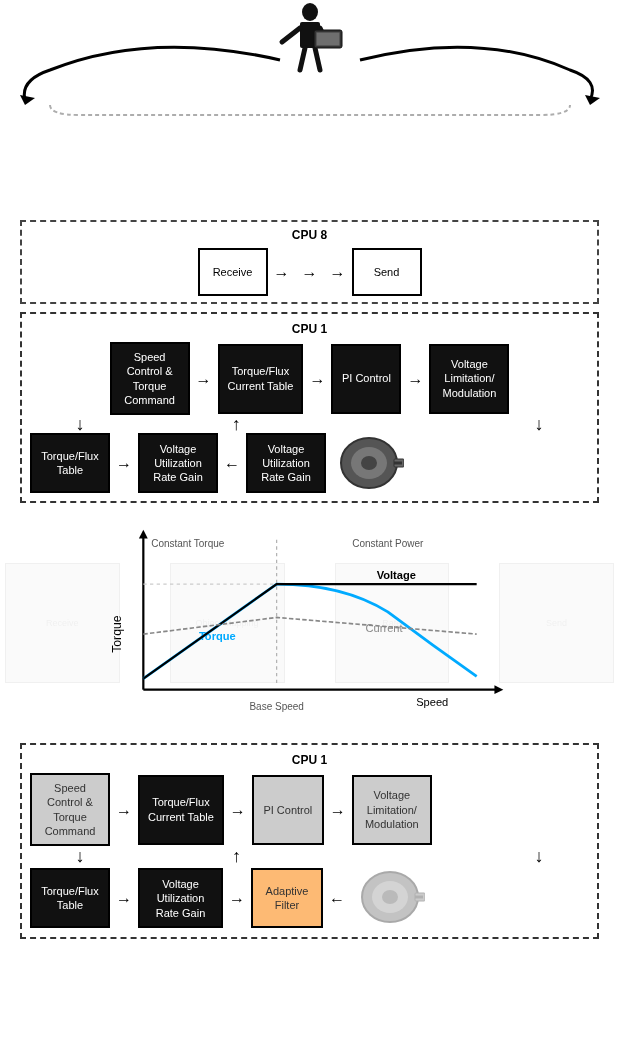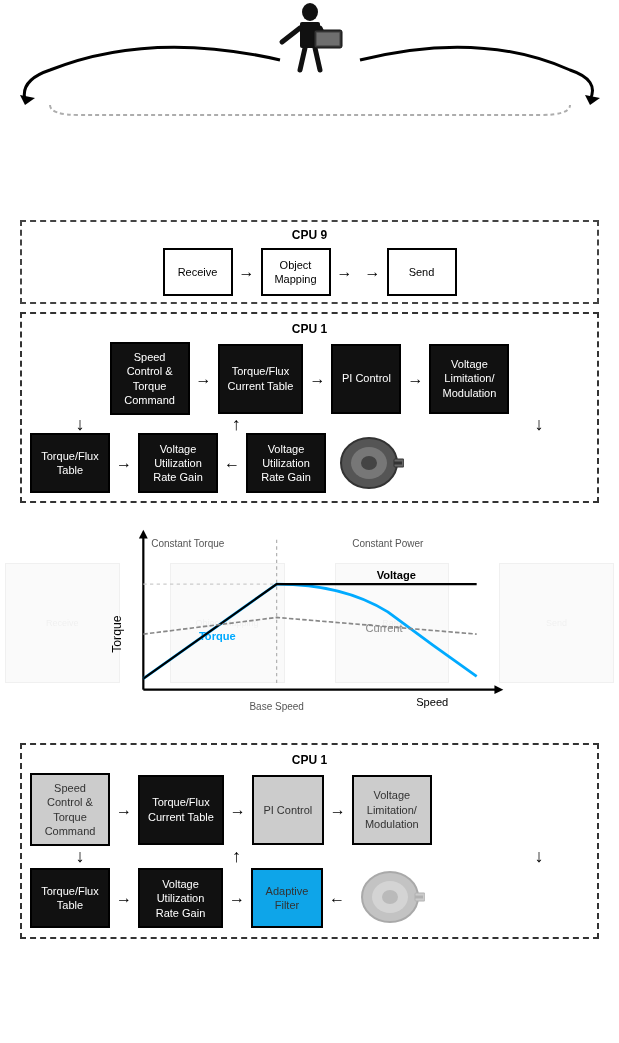--- a/index.html
+++ b/index.html
@@ -147,25 +147,24 @@
     <path d="M 20 55 L 25 65 L 35 58" fill="#000"></path>
 
     <path d="M 360 20 Q 480 -10 570 30 Q 600 40 590 60" stroke="#000" stroke-width="3" fill="none"></path>
     <path d="M 585 55 L 590 65 L 600 58" fill="#000"></path>
 
     <path d="M 50 65 Q 50 75 80 75 L 540 75 Q 570 75 570 65" stroke="#333" stroke-width="2" fill="none" stroke-dasharray="4,3" opacity="0.4"></path>
   </svg>
 </div>
 
 <div style="margin: 0 20px 6px 20px; border: 2px dashed #444; padding: 6px;">
-  <div class="cpu-label">CPU 9</div>
+  <div class="cpu-label">CPU 8</div>
   <div class="flow-row">
     <div class="flow-box">Receive</div>
     <div class="arrow-right">→</div>
-    <div class="flow-box">Object<br>Mapping</div>
     <div class="arrow-right">→</div>
     <div class="arrow-right">→</div>
     <div class="flow-box">Send</div>
   </div>
 </div>
 
 <div class="cpu1-top-container">
   <div class="cpu-label">CPU 1</div>
 
   <div class="flow-row">
@@ -283,21 +282,21 @@
     <div style="width:80px;margin-left:28px;display:flex;justify-content:center;">
       <span style="font-size:18px;">↓</span>
     </div>
   </div>
 
   <div style="display:flex;align-items:center;">
     <div class="flow-box black" style="min-width:80px;min-height:60px;">Torque/Flux<br>Table</div>
     <div class="arrow-right">→</div>
     <div class="flow-box black" style="min-width:85px;min-height:60px;">Voltage<br>Utilization<br>Rate Gain</div>
     <div class="arrow-right">→</div>
-    <div class="flow-box gray" style="min-width:72px;min-height:60px;background:#0ea5e9;">Adaptive<br>Filter</div>
+    <div class="flow-box gray" style="min-width:72px;min-height:60px;background:#fdba74;">Adaptive<br>Filter</div>
     <div class="arrow-right">←</div>
 
     <div style="margin-left:4px;">
       <svg width="70" height="60" viewBox="0 0 70 60" opacity="0.5">
         <ellipse cx="35" cy="30" rx="28" ry="25" fill="#888" stroke="#555" stroke-width="2"></ellipse>
         <ellipse cx="35" cy="30" rx="18" ry="16" fill="#aaa"></ellipse>
         <ellipse cx="35" cy="30" rx="8" ry="7" fill="#777"></ellipse>
         <rect x="60" y="26" width="10" height="8" fill="#999" stroke="#666" stroke-width="1" rx="1"></rect>
         <line x1="60" y1="30" x2="68" y2="30" stroke="#666" stroke-width="3"></line>
       </svg>

